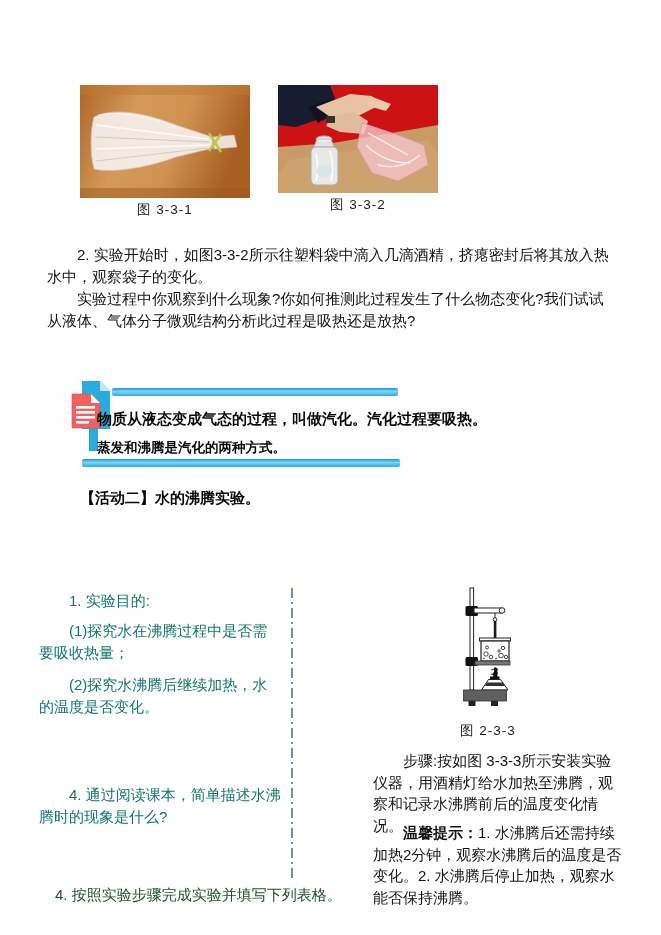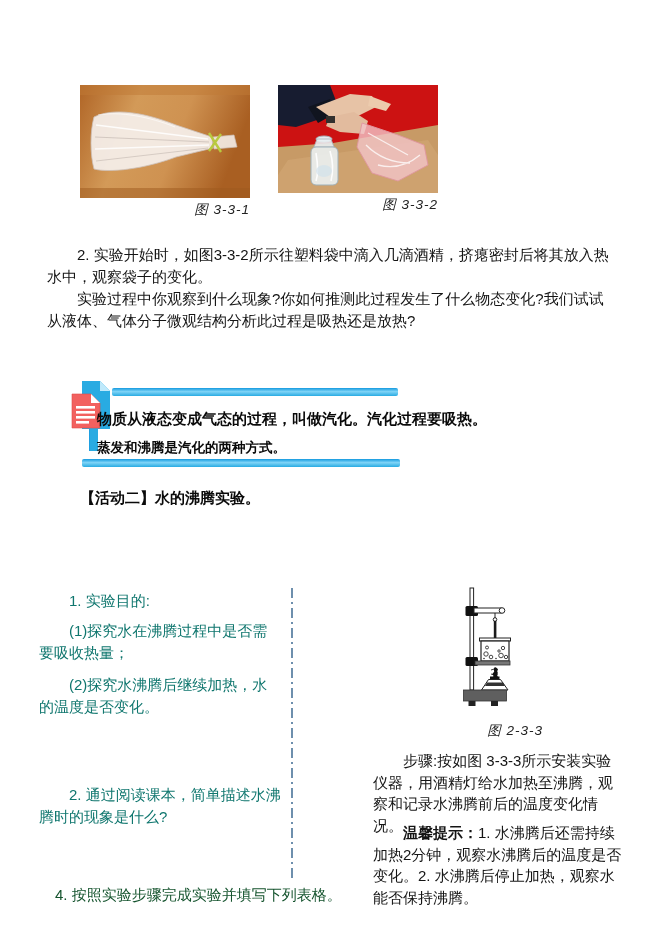--- a/index.html
+++ b/index.html
@@ -7,23 +7,22 @@
     position:relative;width:661px;height:935px;background:#ffffff;
     font-family:"Liberation Sans","DejaVu Sans",sans-serif;color:#111;
     overflow:hidden;
   }
   
   .photo{position:absolute;overflow:hidden;}
   .photo svg{display:block;}
   #photo1{left:80px;top:85px;width:170px;height:113px;}
   #photo2{left:278px;top:85px;width:160px;height:108px;}
   .caption{
-    position:absolute;font-size:13.5px;color:#222;text-align:right;
+    position:absolute;font-size:13.5px;color:#222;text-align:center;
     letter-spacing:1px;
-    font-style:italic;
   }
   #cap1{left:80px;top:201px;width:170px;}
   #cap2{left:278px;top:196px;width:160px;}
   #cap3{left:433px;top:722px;width:110px;}
   
   .para{
     position:absolute;left:47px;width:570px;font-size:15px;line-height:21.5px;
     text-indent:2em;color:#141414;
   }
   #p1{top:244px;}
@@ -164,21 +163,21 @@
 
   <div id="activity-heading">【活动二】水的沸腾实验。</div>
 
   <svg id="divider" width="6" height="292" viewBox="0 0 6 292">
     <line x1="3" y1="0" x2="3" y2="292" stroke="#4a7499" stroke-width="1.6" stroke-dasharray="10 4 2 4"></line>
   </svg>
 
   <div class="lcol" id="l-item1">1. 实验目的:</div>
   <div class="lcol" id="l-sub1">(1)探究水在沸腾过程中是否需要吸收热量；</div>
   <div class="lcol" id="l-sub2">(2)探究水沸腾后继续加热，水的温度是否变化。</div>
-  <div class="lcol" id="l-item3">2. 通过阅读课本，简单描述水沸腾时的现象是什么?</div>
+  <div class="lcol" id="l-item3">4. 通过阅读课本，简单描述水沸腾时的现象是什么?</div>
 
   <div id="apparatus">
     <svg width="54" height="124" viewBox="0 0 54 124">
 
       <rect x="9" y="2" width="3.6" height="102" fill="#ffffff" stroke="#222" stroke-width="1"></rect>
 
       <rect x="4.5" y="20" width="12.5" height="10" rx="1.5" fill="#111"></rect>
       <rect x="13" y="22" width="27" height="5" fill="#fff" stroke="#222" stroke-width="1"></rect>
       <circle cx="41" cy="24.5" r="2.8" fill="#fff" stroke="#222" stroke-width="1"></circle>
 

